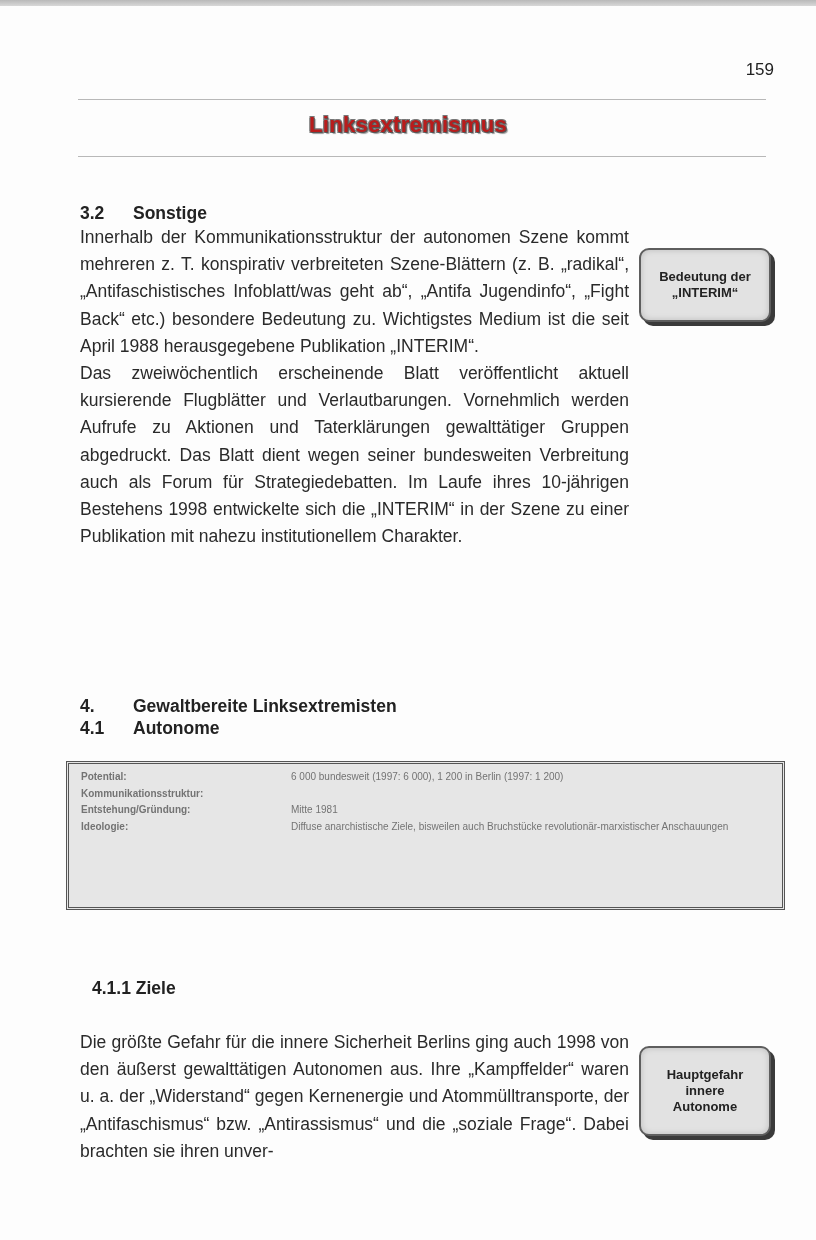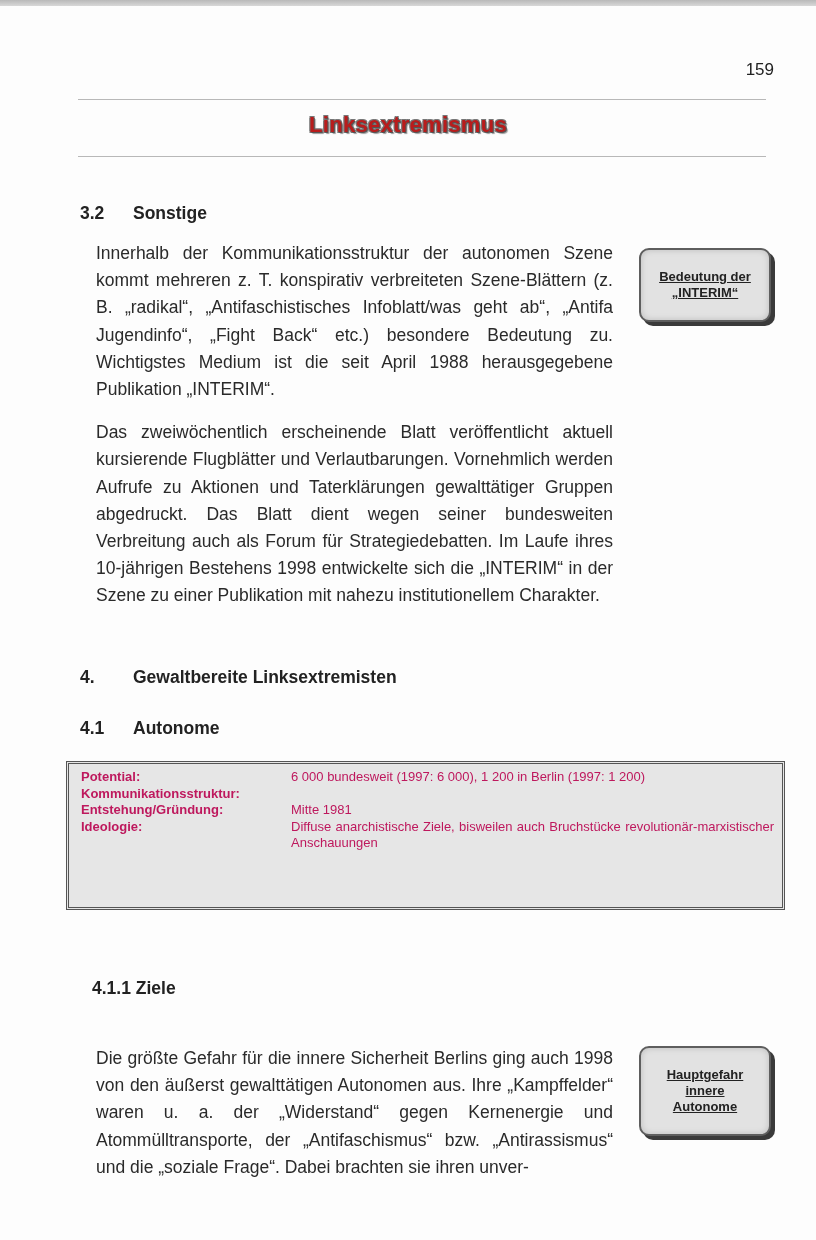--- a/index.html
+++ b/index.html
@@ -16,33 +16,33 @@
     position:absolute; left:0; width:816px; top:112px; text-align:center;
     font-size:22px; font-weight:bold; color:#b91c1c; letter-spacing:0.3px;
     text-shadow: 1px 1px 0 #555, -1px -1px 0 #777, 1px -1px 0 #777, -1px 1px 0 #777, 2px 2px 1px #9a9a9a;
   }
   h2, h3 { margin:0; font-weight:bold; position:absolute; left:80px; font-size:17.5px; color:#222; }
   .num { display:inline-block; width:53px; }
   .body-text {
     position:absolute; left:80px; width:549px; font-size:17.5px; line-height:27.2px;
     text-align:justify; color:#2a2a2a; margin:0;
   }
-  .body-text p { margin:16px; }
+  .body-text p { margin:0; }
   .margin-box {
     position:absolute; background:#e2e2e2; border:2px solid #5e5e5e; border-radius:10px;
     box-shadow: 4px 4px 0 #3a3a3a, inset 0 0 6px #bcbcbc;
     display:flex; align-items:center; justify-content:center; text-align:center;
-    font-weight:bold; font-size:13px; line-height:16px; color:#222;text-decoration:underline;
+    font-weight:bold; font-size:13px; line-height:16px; color:#222;
   }
   .info-box {
     position:absolute; left:66px; top:761px; width:719px; height:149px;
     border:3px double #555; background:#e6e6e6; box-sizing:border-box;
     padding:5px 8px 0 12px;
   }
-  .info-row { display:flex; font-size:13px; line-height:16.6px; color:#be185d; }
+  .info-row { display:flex; font-size:10px; line-height:16.6px; color:#737373; }
   .info-label { width:210px; flex:none; font-weight:bold; }
   .info-value { flex:1; text-align:justify; }
 </style>
 </head>
 <body>
 
 <div class="topband"></div>
 
 <div class="page-number">159</div>
 <div class="rule" style="top:99px;"></div>
@@ -58,21 +58,21 @@
   <p>Das zweiwöchentlich erscheinende Blatt veröffentlicht aktuell kursierende Flugblätter und Verlautbarungen. Vornehmlich werden Aufrufe zu Aktionen und Taterklärungen gewalttätiger Gruppen abgedruckt. Das Blatt dient wegen seiner bundesweiten Verbreitung auch als Forum für Strategiedebatten. Im Laufe ihres 10-jährigen Bestehens 1998 entwickelte sich die „INTERIM“ in der Szene zu einer Publikation mit nahezu institutionellem Charakter.</p>
 </div>
 
 <div class="margin-box" style="left:639px; top:248px; width:128px; height:70px;">
   <div>
     <div>Bedeutung der</div>
     <div>„INTERIM“</div>
   </div>
 </div>
 
-<h2 style="top:667px;">
+<h2 style="top:696px;">
   <span class="num">4.</span><span>Gewaltbereite Linksextremisten</span>
 </h2>
 
 <h2 style="top:718px;">
   <span class="num">4.1</span><span>Autonome</span>
 </h2>
 
 <div class="info-box">
   <div class="info-row">
     <div class="info-label">Potential:</div>

